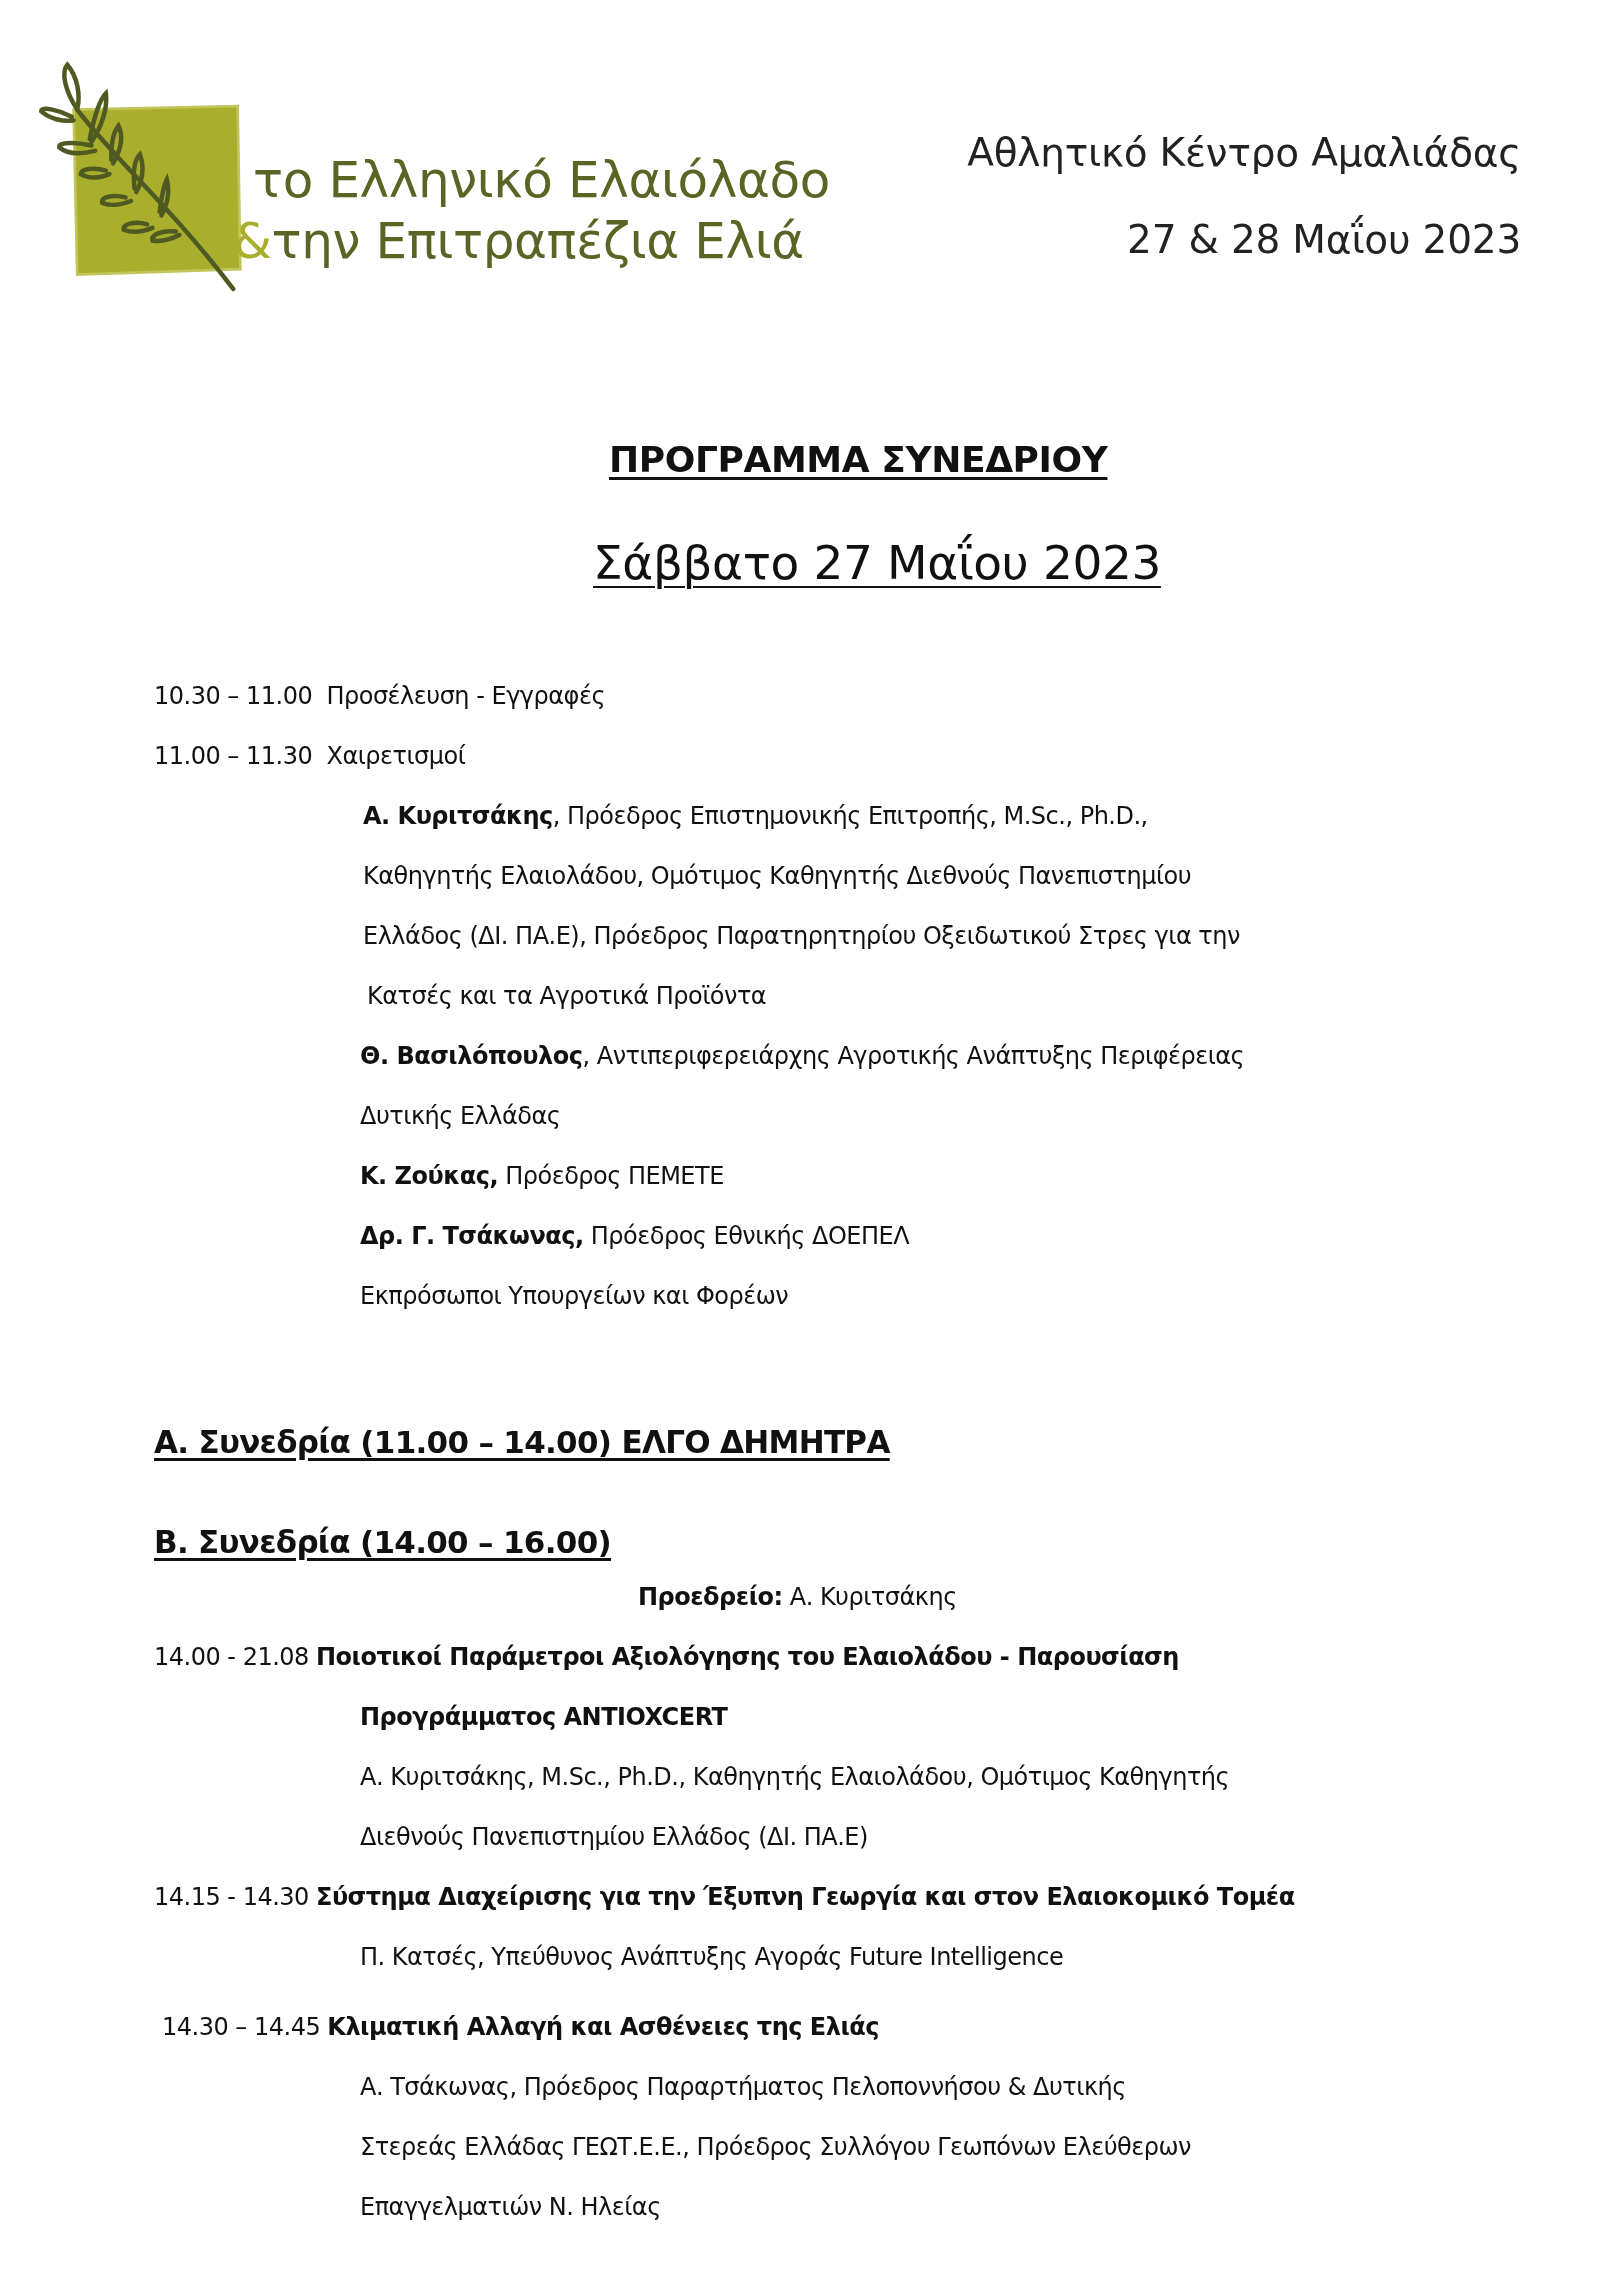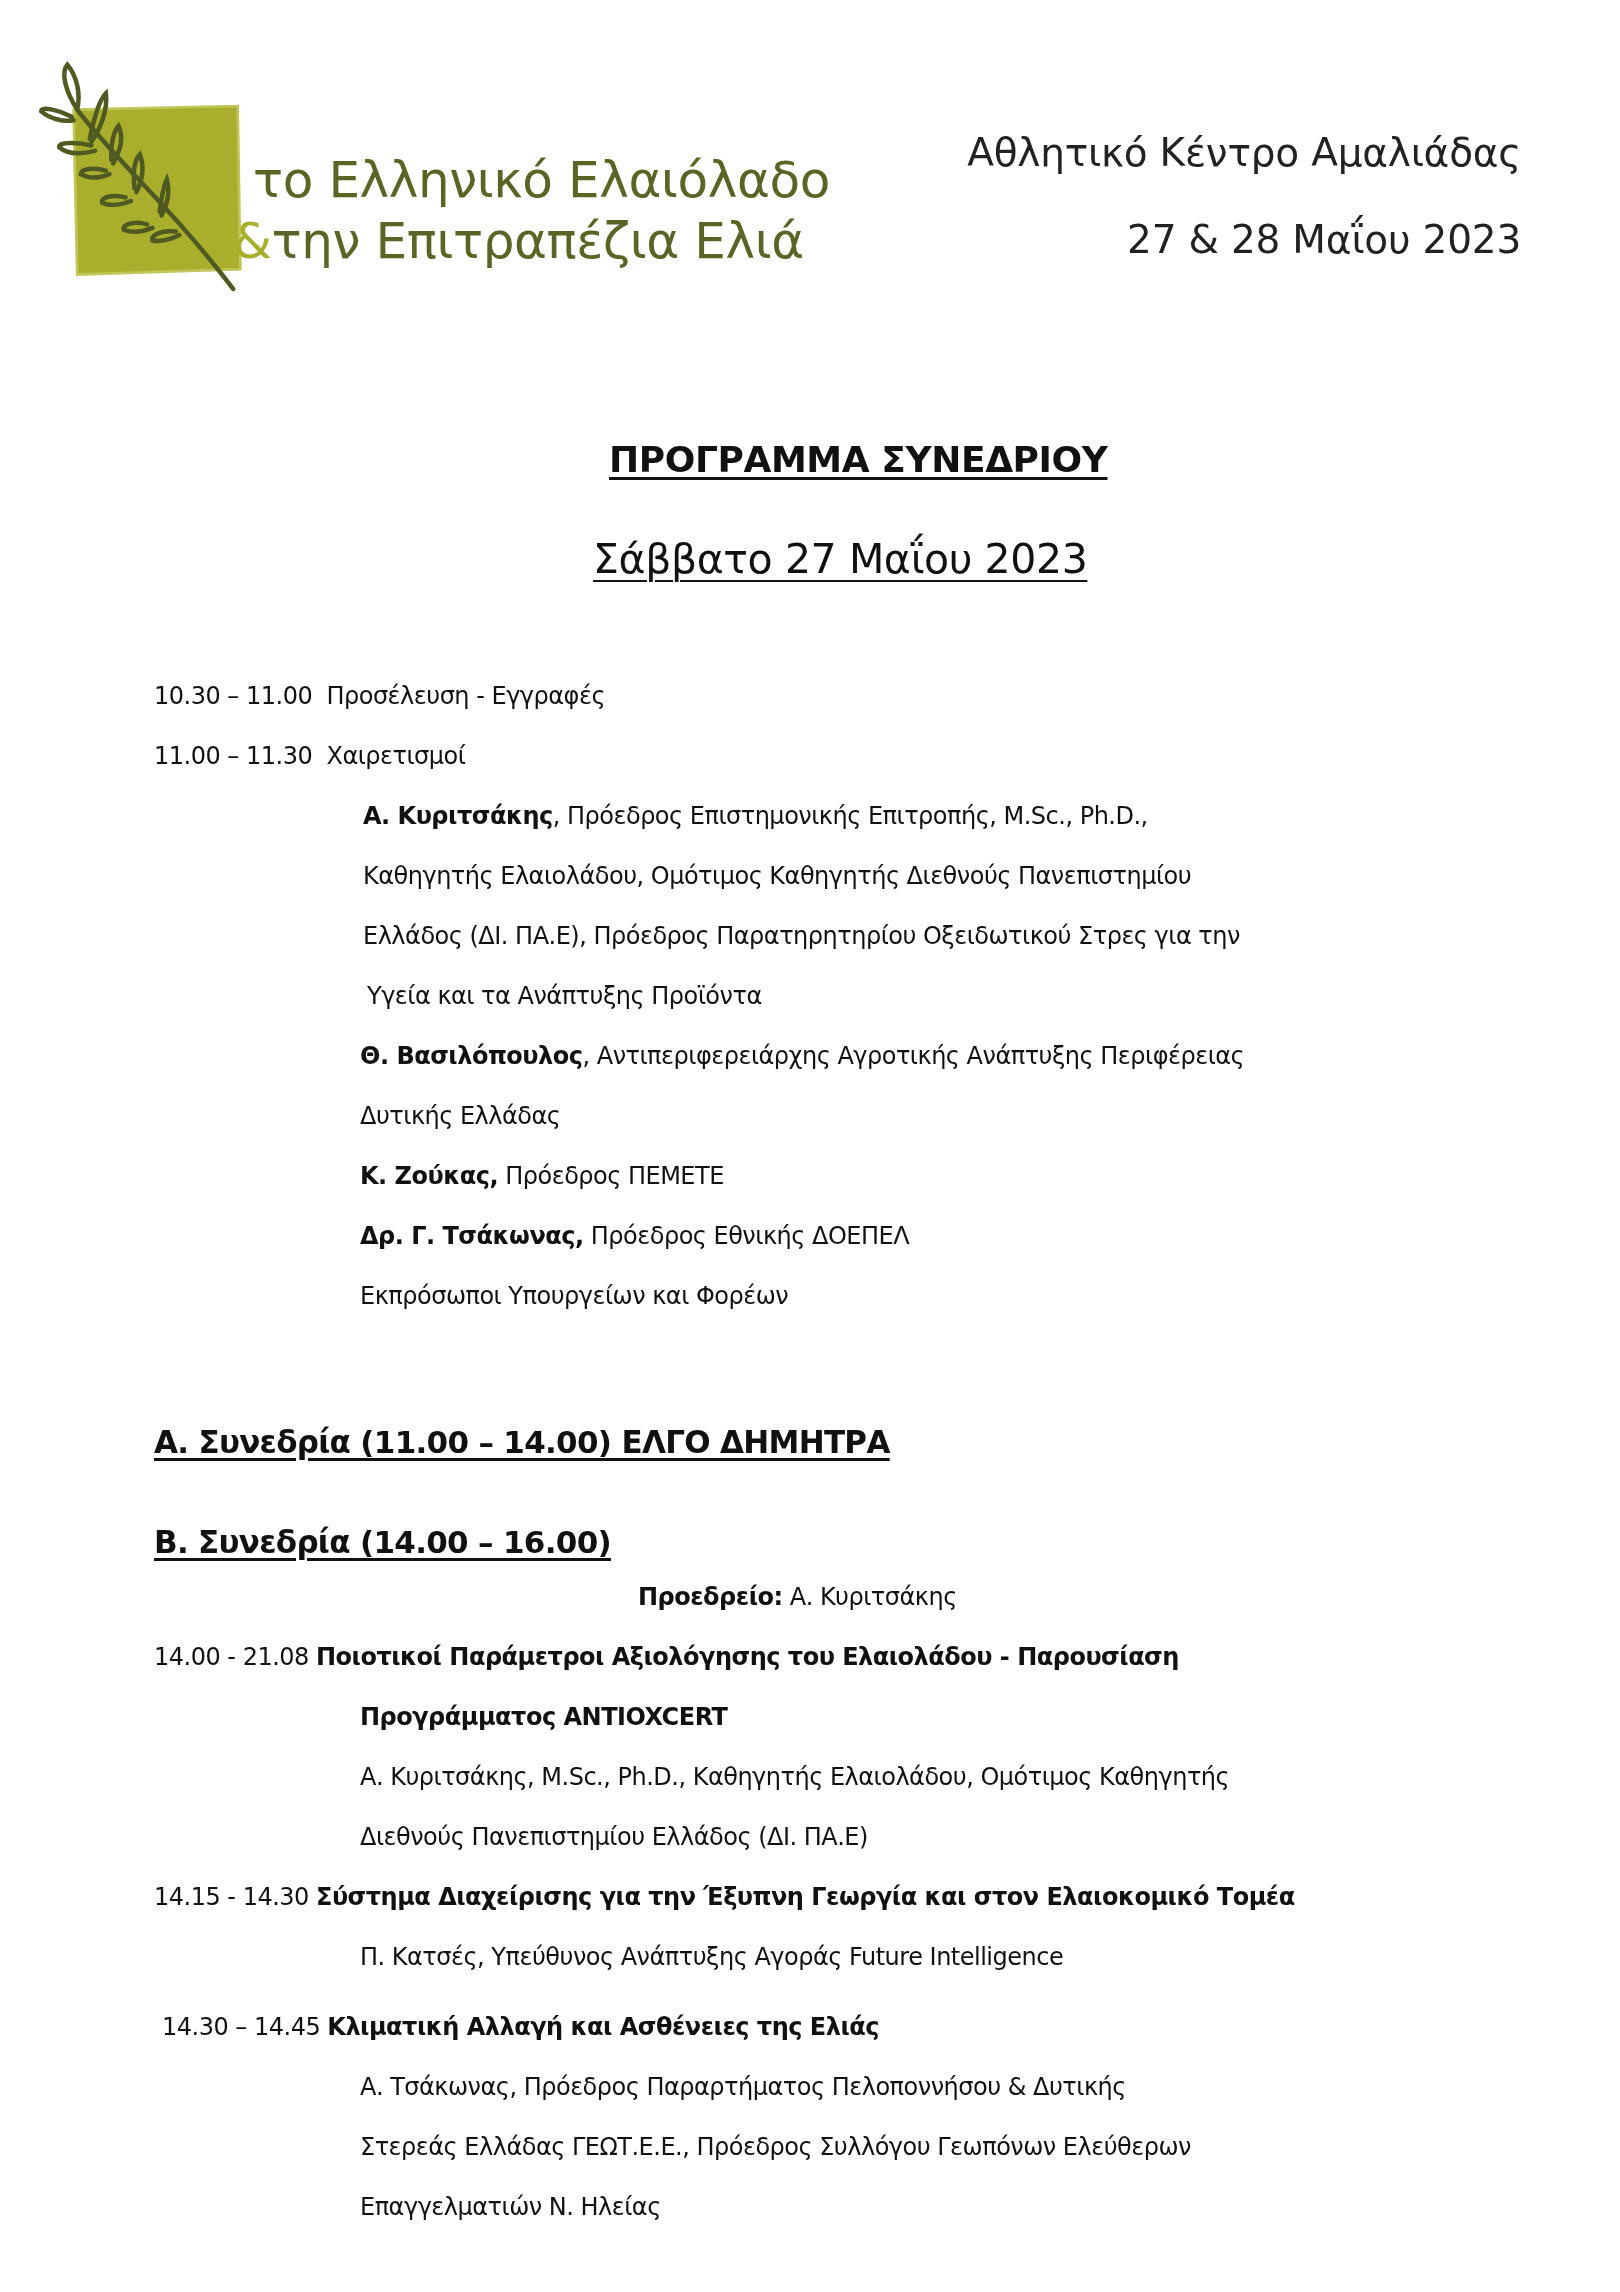--- a/index.html
+++ b/index.html
@@ -19,21 +19,21 @@
   }
   .logo-amp { color: #a9ae2c; }
 
   .venue { font-size: 39px; color: #222222; letter-spacing: -0.2px; }
 
   .prog-title {
     font-size: 36px; font-weight: bold; text-decoration: underline;
     text-decoration-thickness: 2.7px; text-underline-offset: 5.4px; letter-spacing: -0.4px;
   }
   .prog-date {
-    font-size: 41px; text-decoration: underline; text-decoration-thickness: 1.8px;
+    font-size: 47px; text-decoration: underline; text-decoration-thickness: 1.8px;
     text-underline-offset: 7.2px; letter-spacing: -0.4px; text-align: right;
   }
 
   .line { font-size: 24px; letter-spacing: -0.5px; }
   .b { font-weight: bold; }
   .session {
     font-size: 31px; font-weight: bold; text-decoration: underline;
     text-decoration-thickness: 2.7px; text-underline-offset: 4.5px; letter-spacing: -0.7px;
   }
 </style>
@@ -71,21 +71,21 @@
 <div class="abs line" style="left:154px; top:682px;">
   <span>10.30 – 11.00</span>&nbsp;&nbsp;<span>Προσέλευση - Εγγραφές</span>
 </div>
 <div class="abs line" style="left:154px; top:742px;">
   <span>11.00 – 11.30</span>&nbsp;&nbsp;<span>Χαιρετισμοί</span>
 </div>
 
 <div class="abs line" style="left:363px; top:802px;"><span class="b">Α. Κυριτσάκης</span><span>, Πρόεδρος Επιστημονικής Επιτροπής, M.Sc., Ph.D.,</span></div>
 <div class="abs line" style="left:363px; top:862px;">Καθηγητής Ελαιολάδου, Ομότιμος Καθηγητής Διεθνούς Πανεπιστημίου</div>
 <div class="abs line" style="left:363px; top:922px;">Ελλάδος (ΔΙ. ΠΑ.Ε), Πρόεδρος Παρατηρητηρίου Οξειδωτικού Στρες για την</div>
-<div class="abs line" style="left:367px; top:982px;">Υγεία και τα Ανάπτυξης Προϊόντα</div>
+<div class="abs line" style="left:367px; top:982px;">Κατσές και τα Αγροτικά Προϊόντα</div>
 
 <div class="abs line" style="left:360px; top:1042px;"><span class="b">Θ. Βασιλόπουλος</span><span>, Αντιπεριφερειάρχης Αγροτικής Ανάπτυξης Περιφέρειας</span></div>
 <div class="abs line" style="left:360px; top:1102px;">Δυτικής Ελλάδας</div>
 
 <div class="abs line" style="left:360px; top:1162px;"><span class="b">Κ. Ζούκας,</span><span> Πρόεδρος ΠΕΜΕΤΕ</span></div>
 <div class="abs line" style="left:360px; top:1222px;"><span class="b">Δρ. Γ. Τσάκωνας,</span><span> Πρόεδρος Εθνικής ΔΟΕΠΕΛ</span></div>
 <div class="abs line" style="left:360px; top:1282px;">Εκπρόσωποι Υπουργείων και Φορέων</div>
 
 <div class="abs session" style="left:154px; top:1424px;">Α. Συνεδρία (11.00 – 14.00) ΕΛΓΟ ΔΗΜΗΤΡΑ</div>
 

